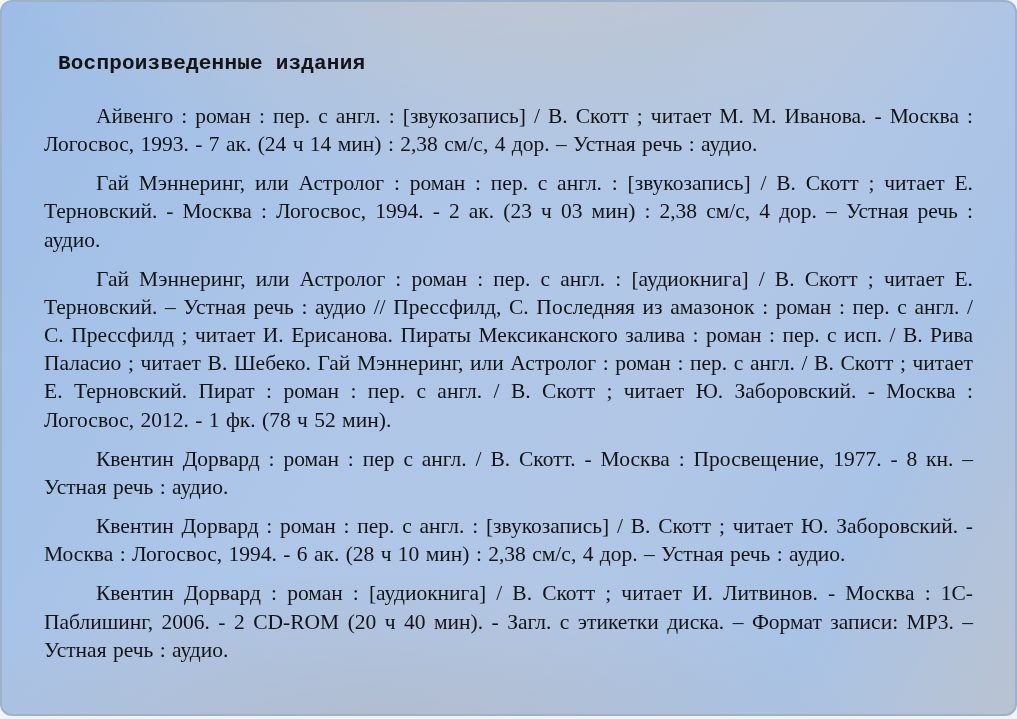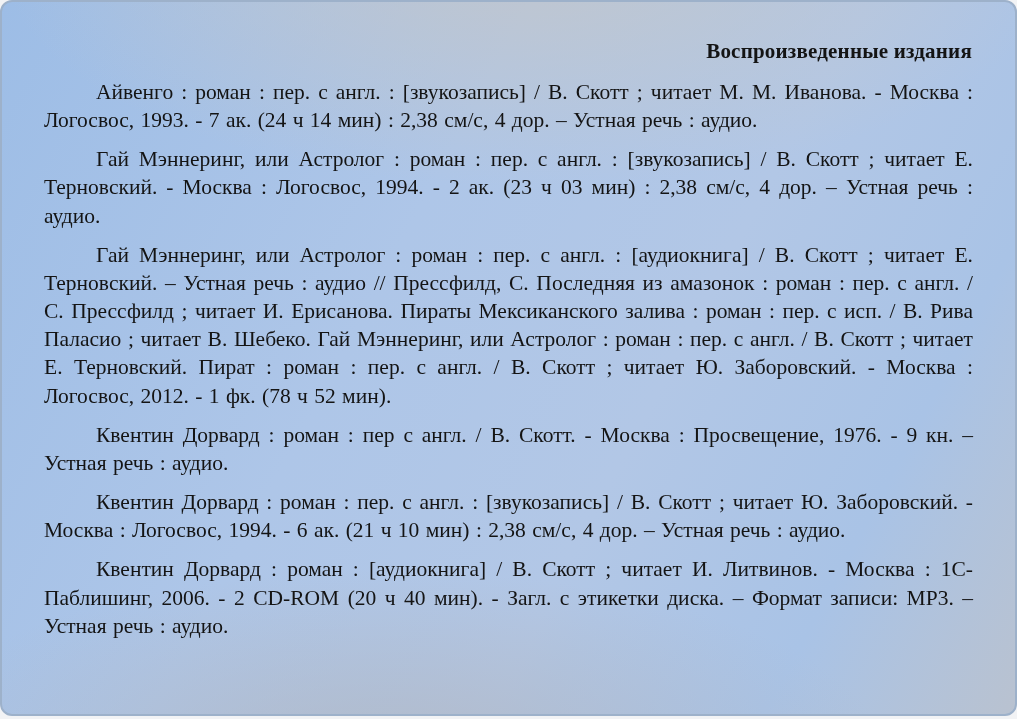--- a/index.html
+++ b/index.html
@@ -25,26 +25,27 @@
     border: 2px solid #9db1ca;
     border-radius: 12px;
     overflow: hidden;
     color: #141414;
     background:
       radial-gradient(90% 55% at 52% -6%, rgba(196,198,201,0.85) 0%, rgba(196,198,201,0) 58%),
       radial-gradient(85% 45% at 38% 106%, rgba(177,181,190,0.70) 0%, rgba(177,181,190,0) 58%),
       linear-gradient(118deg, #9dbde6 0%, #aec6e8 38%, #b2c7e6 62%, #a9c3e6 82%, #b9c2d0 100%);
   }
   .slide-title {
-    margin: 1px;
+    margin: 14px;
     padding: 36px 42px 0 42px;
-    text-align: right;
+    text-align: left;
     font-size: 21px;
     font-weight: bold;
     letter-spacing: 0.2px;
+    font-family: Liberation Mono, monospace;
   }
   .entries {
     padding: 13px 42px 0 42px;
   }
   .entry {
     margin: 0 0 11px 0;
     text-align: justify;
     text-indent: 52px;
     font-size: 21.5px;
     line-height: 1.31;
@@ -54,18 +55,18 @@
 </head>
 <body>
 
 <div class="canvas">
   <div class="slide">
     <h1 class="slide-title">Воспроизведенные издания</h1>
     <div class="entries">
         <p class="entry">Айвенго : роман : пер. с англ. : [звукозапись] / В. Скотт ; читает М. М. Иванова. - Москва : Логосвос, 1993. - 7 ак. (24 ч 14 мин) : 2,38 см/с, 4 дор. – Устная речь : аудио.</p>
         <p class="entry">Гай Мэннеринг, или Астролог : роман : пер. с англ. : [звукозапись] / В. Скотт ; читает Е. Терновский. - Москва : Логосвос, 1994. - 2 ак. (23 ч 03 мин) : 2,38 см/с, 4 дор. – Устная речь : аудио.</p>
         <p class="entry">Гай Мэннеринг, или Астролог : роман : пер. с англ. : [аудиокнига] / В. Скотт ; читает Е. Терновский. – Устная речь : аудио // Прессфилд, С. Последняя из амазонок : роман : пер. с англ. / С. Прессфилд ; читает И. Ерисанова. Пираты Мексиканского залива : роман : пер. с исп. / В. Рива Паласио ; читает В. Шебеко. Гай Мэннеринг, или Астролог : роман : пер. с англ. / В. Скотт ; читает Е. Терновский. Пират : роман : пер. с англ. / В. Скотт ; читает Ю. Заборовский. - Москва : Логосвос, 2012. - 1 фк. (78 ч 52 мин).</p>
-        <p class="entry">Квентин Дорвард : роман : пер с англ. / В. Скотт. - Москва : Просвещение, 1976. - 9 кн. – Устная речь : аудио.</p>
-        <p class="entry">Квентин Дорвард : роман : пер. с англ. : [звукозапись] / В. Скотт ; читает Ю. Заборовский. - Москва : Логосвос, 1994. - 6 ак. (21 ч 10 мин) : 2,38 см/с, 4 дор. – Устная речь : аудио.</p>
+        <p class="entry">Квентин Дорвард : роман : пер с англ. / В. Скотт. - Москва : Просвещение, 1977. - 8 кн. – Устная речь : аудио.</p>
+        <p class="entry">Квентин Дорвард : роман : пер. с англ. : [звукозапись] / В. Скотт ; читает Ю. Заборовский. - Москва : Логосвос, 1994. - 6 ак. (28 ч 10 мин) : 2,38 см/с, 4 дор. – Устная речь : аудио.</p>
         <p class="entry">Квентин Дорвард : роман : [аудиокнига] / В. Скотт ; читает И. Литвинов. - Москва : 1С-Паблишинг, 2006. - 2 CD-ROM (20 ч 40 мин). - Загл. с этикетки диска. – Формат записи: MP3. – Устная речь : аудио.</p>
       </div>
   </div>
 </div>
 
 </body></html>

